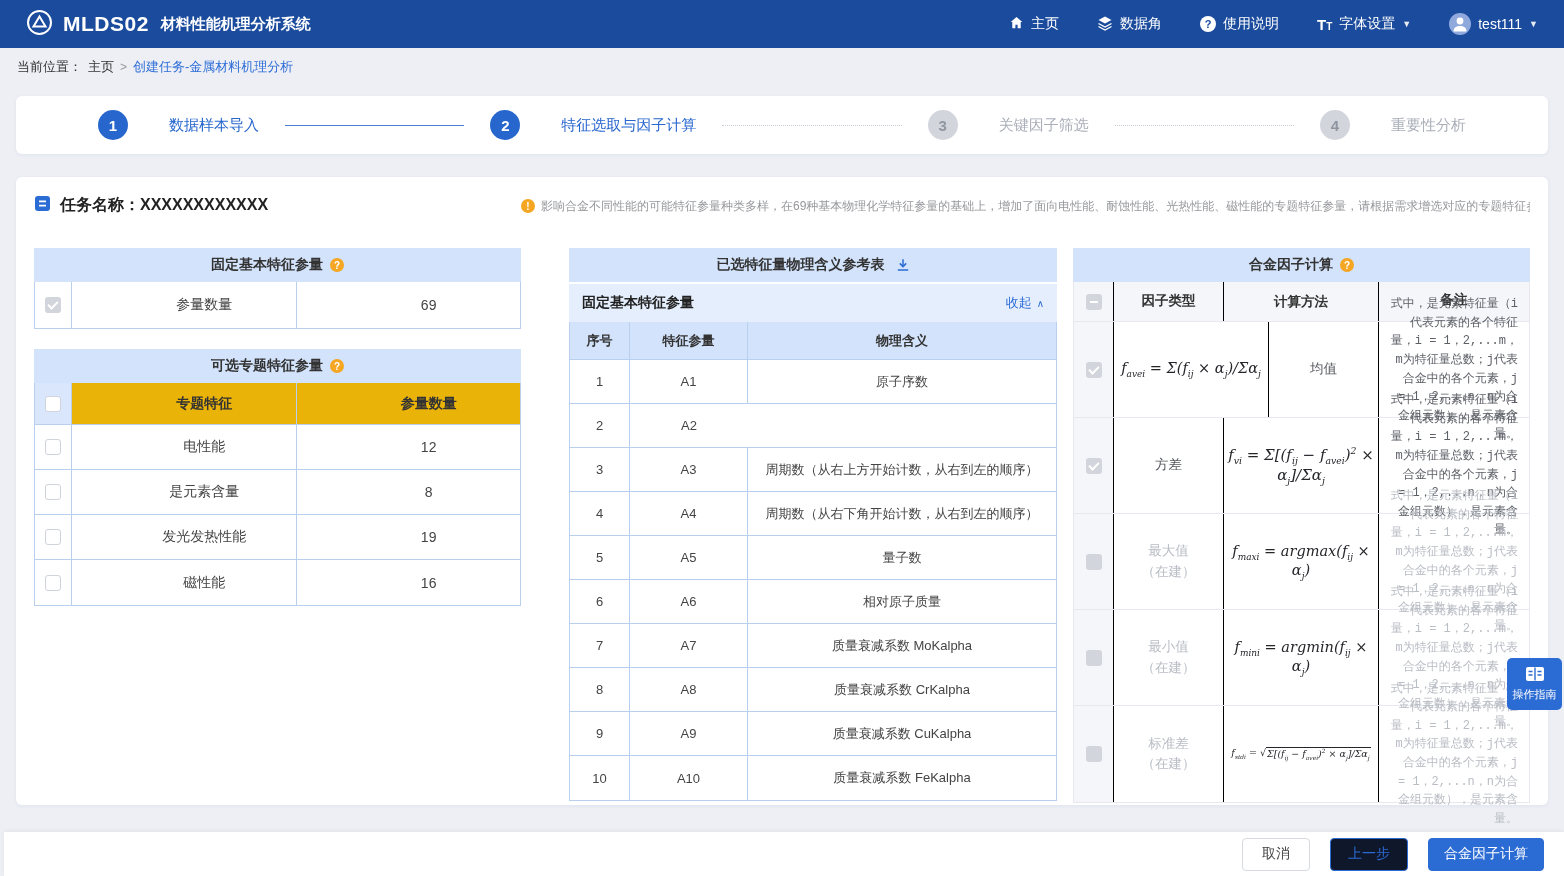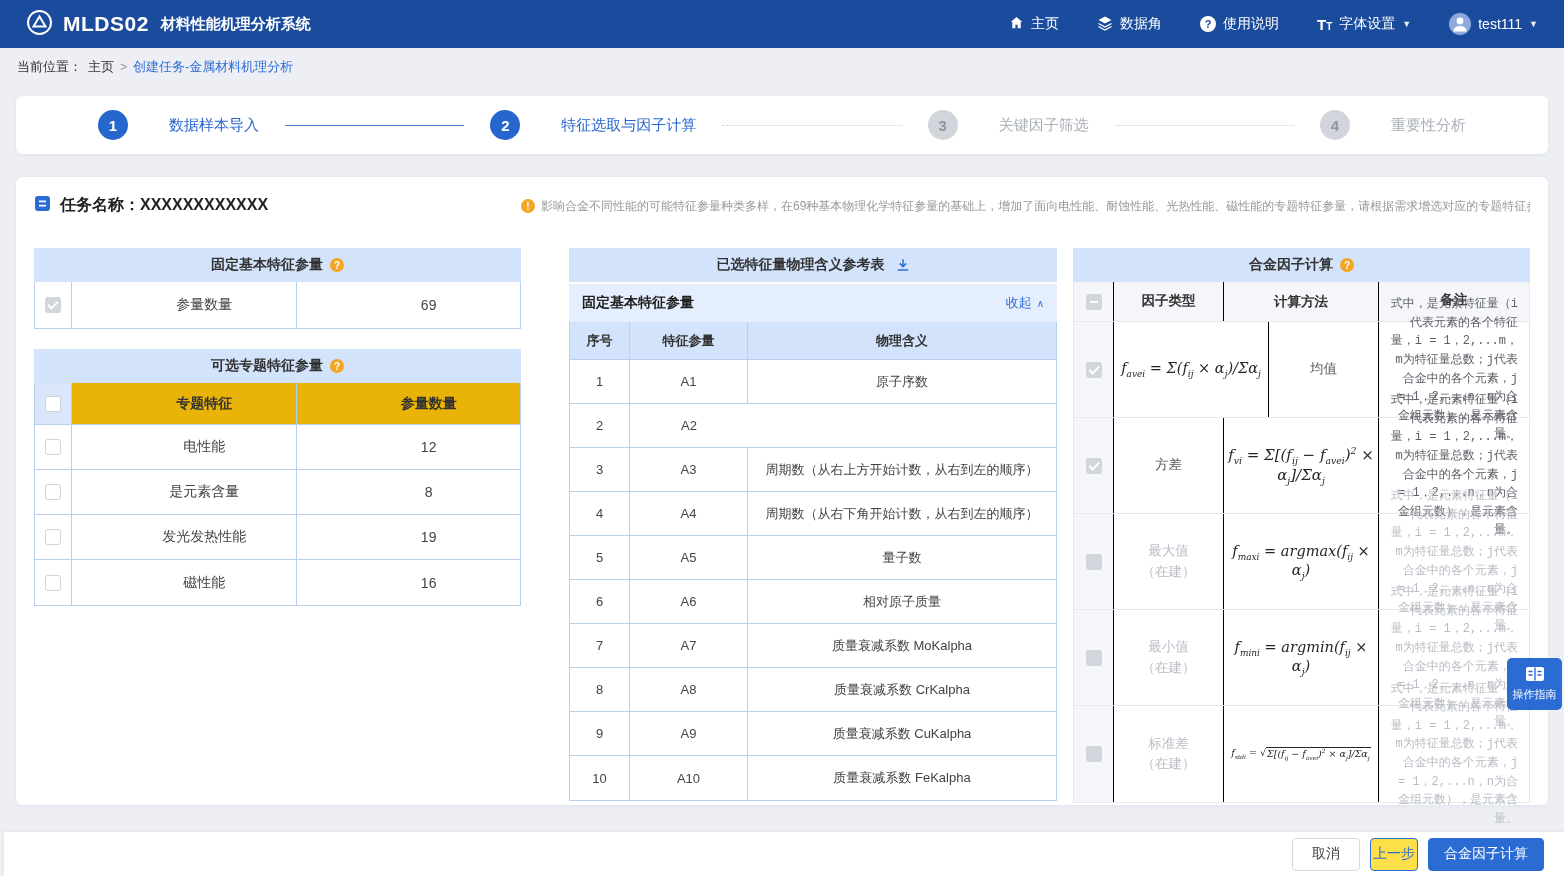--- a/index.html
+++ b/index.html
@@ -134,26 +134,26 @@
   .f-lg { font-size:14.5px; } .f-md { font-size:15px; } .f-sm { font-size:9.5px; }
   .ov { border-top:1px solid currentColor; padding:0 1px; }
 
   
   .guide { position:absolute; right:2px; top:658px; width:55px; height:52px; background:#2b6bd4;
            border-radius:5px; color:#fff; display:flex; flex-direction:column; align-items:center;
            justify-content:center; gap:3px; font-size:11px; cursor:pointer; z-index:5; }
 
   
   .footer-bar { position:absolute; left:4px; right:0; bottom:0; height:44px; background:#fff;
-                display:flex; align-items:center; justify-content:flex-end; gap:10px; padding:0 20px;
+                display:flex; align-items:center; justify-content:flex-end; gap:20px; padding:0 20px;
                 box-shadow:0 -1px 4px rgba(0,0,0,.05); }
   .btn { height:33px; border-radius:4px; font-size:14px; display:flex; align-items:center;
          justify-content:center; cursor:pointer; }
   .btn-plain   { background:#fff; border:1px solid #d6d9de; color:#444; padding:0 19px; }
-  .btn-outline { background:#fde047; border:1px solid #2b6bd4; color:#2b6bd4; padding:0 2px; }
+  .btn-outline { background:#0f172a; border:1px solid #2b6bd4; color:#2b6bd4; padding:0 17px; }
   .btn-primary { background:#2b6bd4; border:1px solid #2b6bd4; color:#fff; padding:0 15px; }
 </style>
 </head>
 <body>
 
 <header class="navbar">
   <div class="nav-left">
     <span>
       <svg width="27" height="27" viewBox="0 0 27 27">
           <circle cx="13.5" cy="13.5" r="11.5" fill="none" stroke="#fff" stroke-width="2"></circle>

